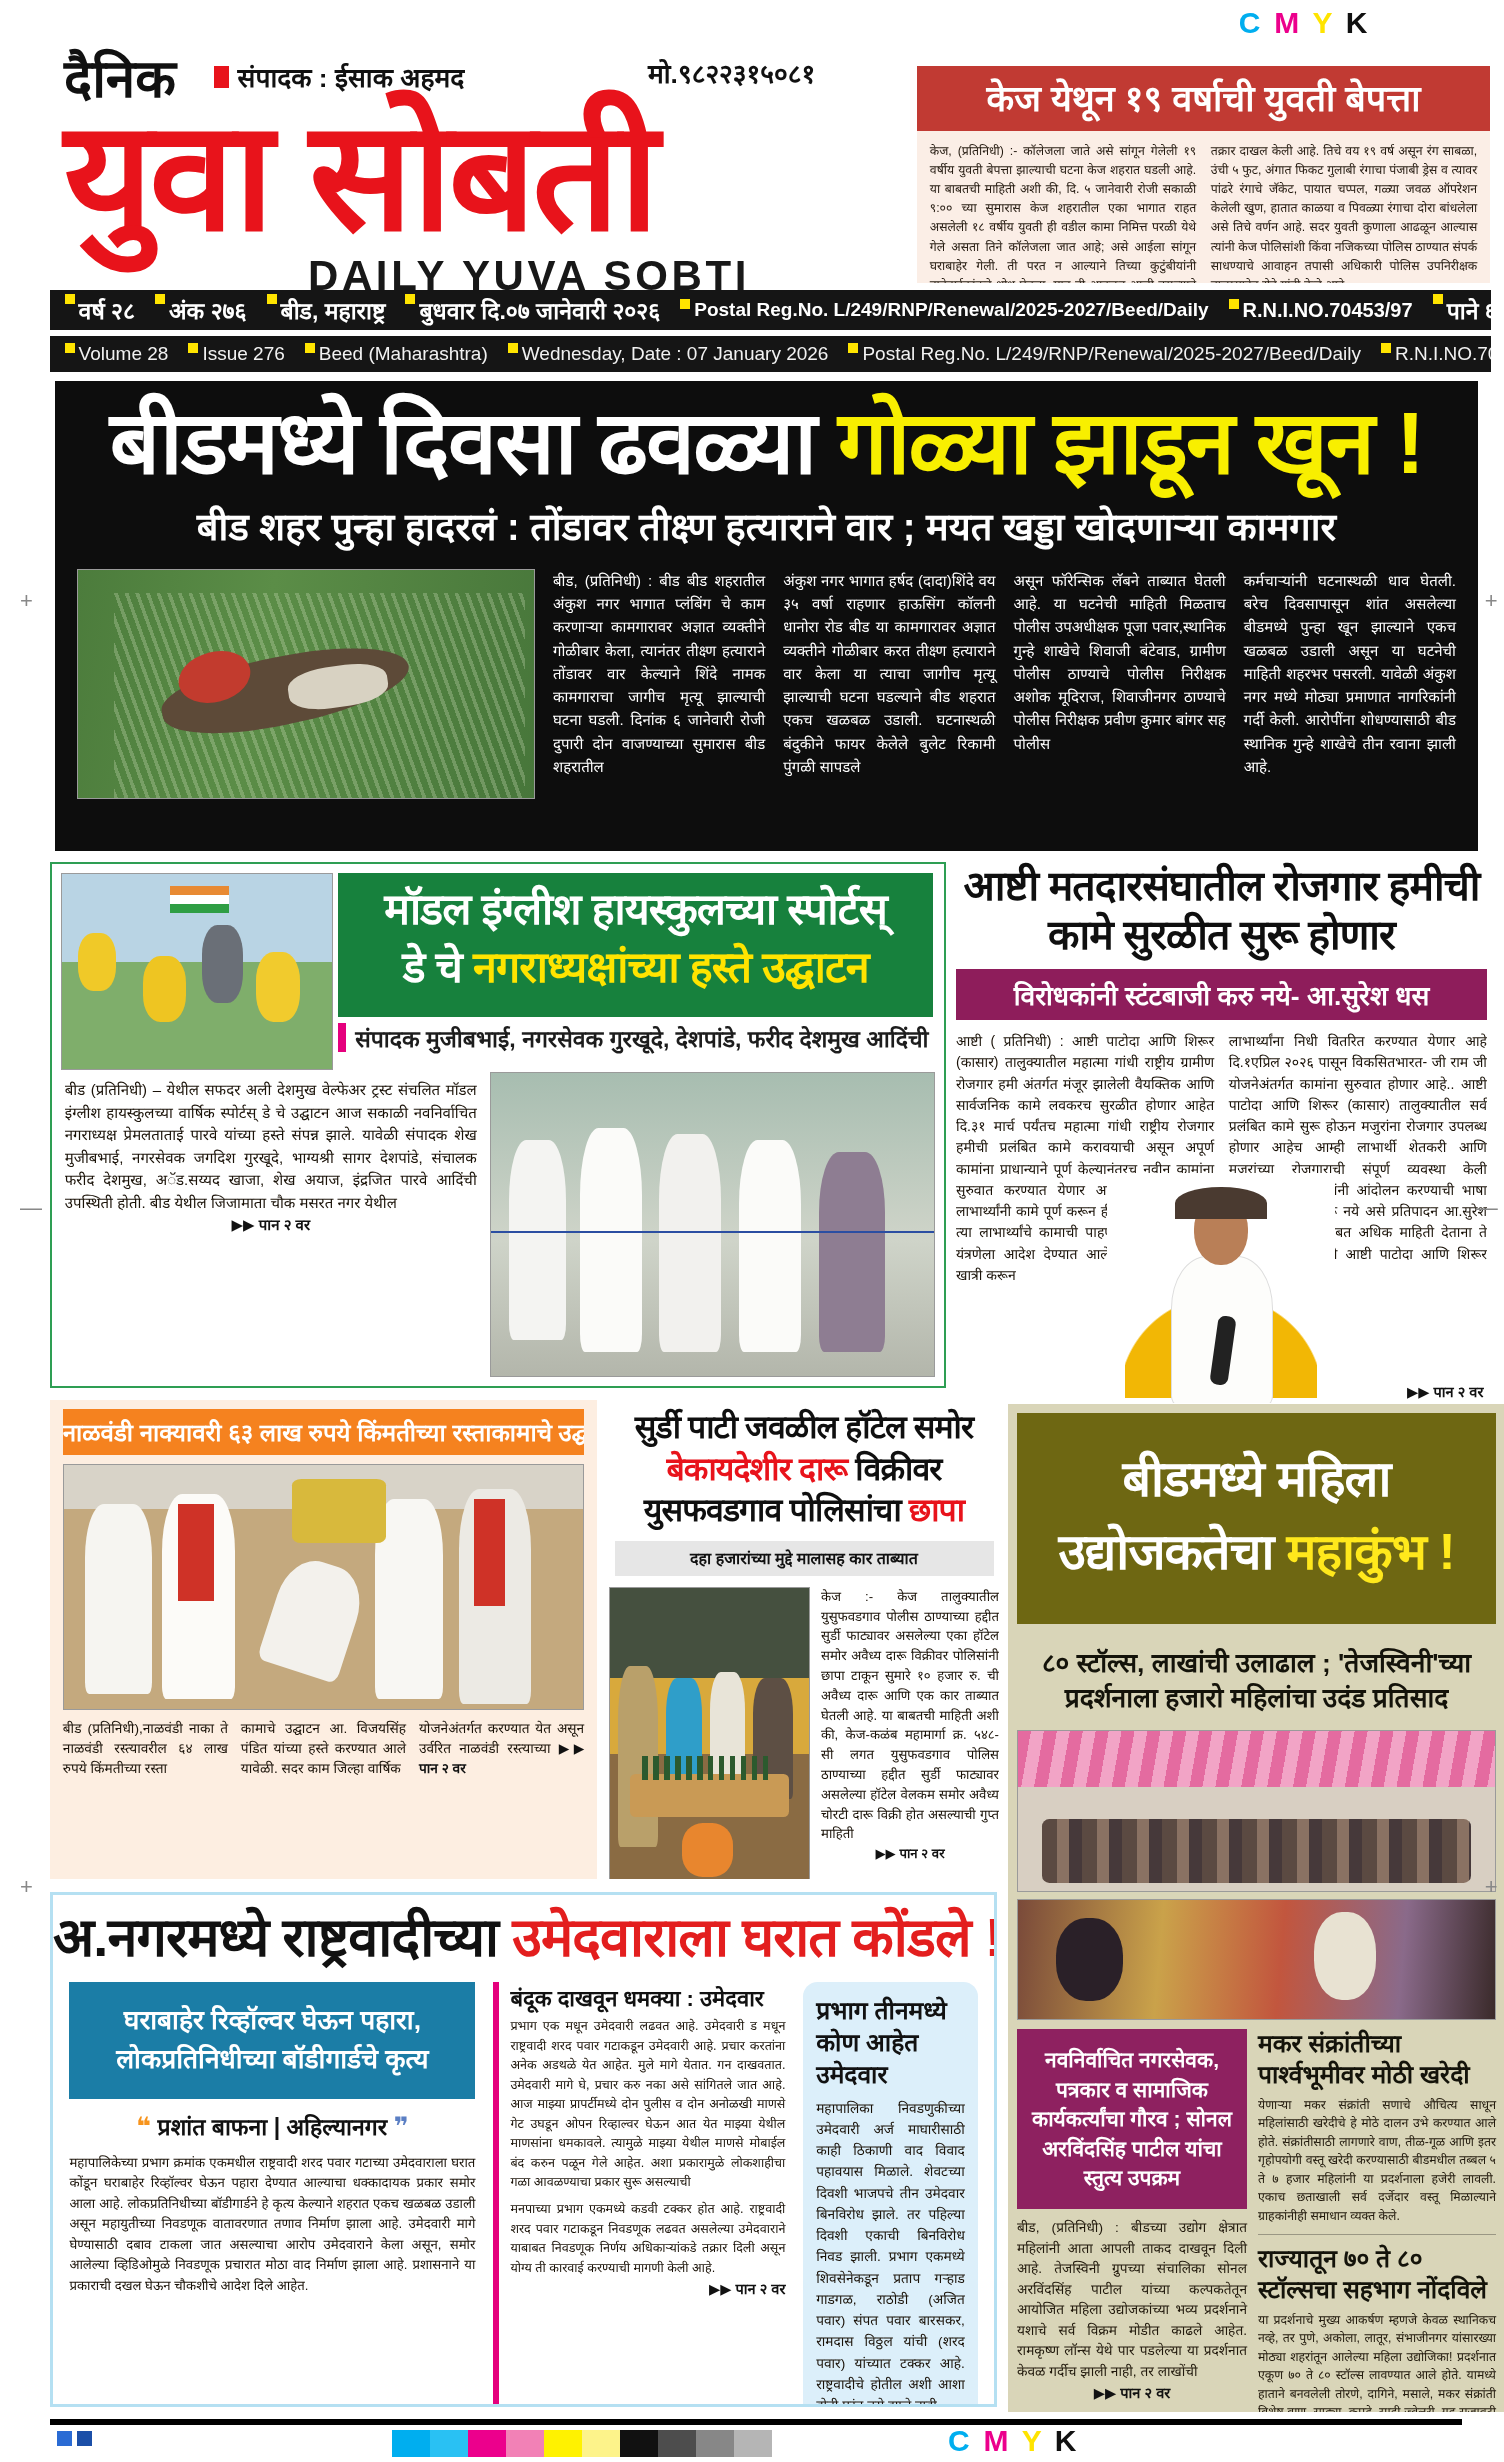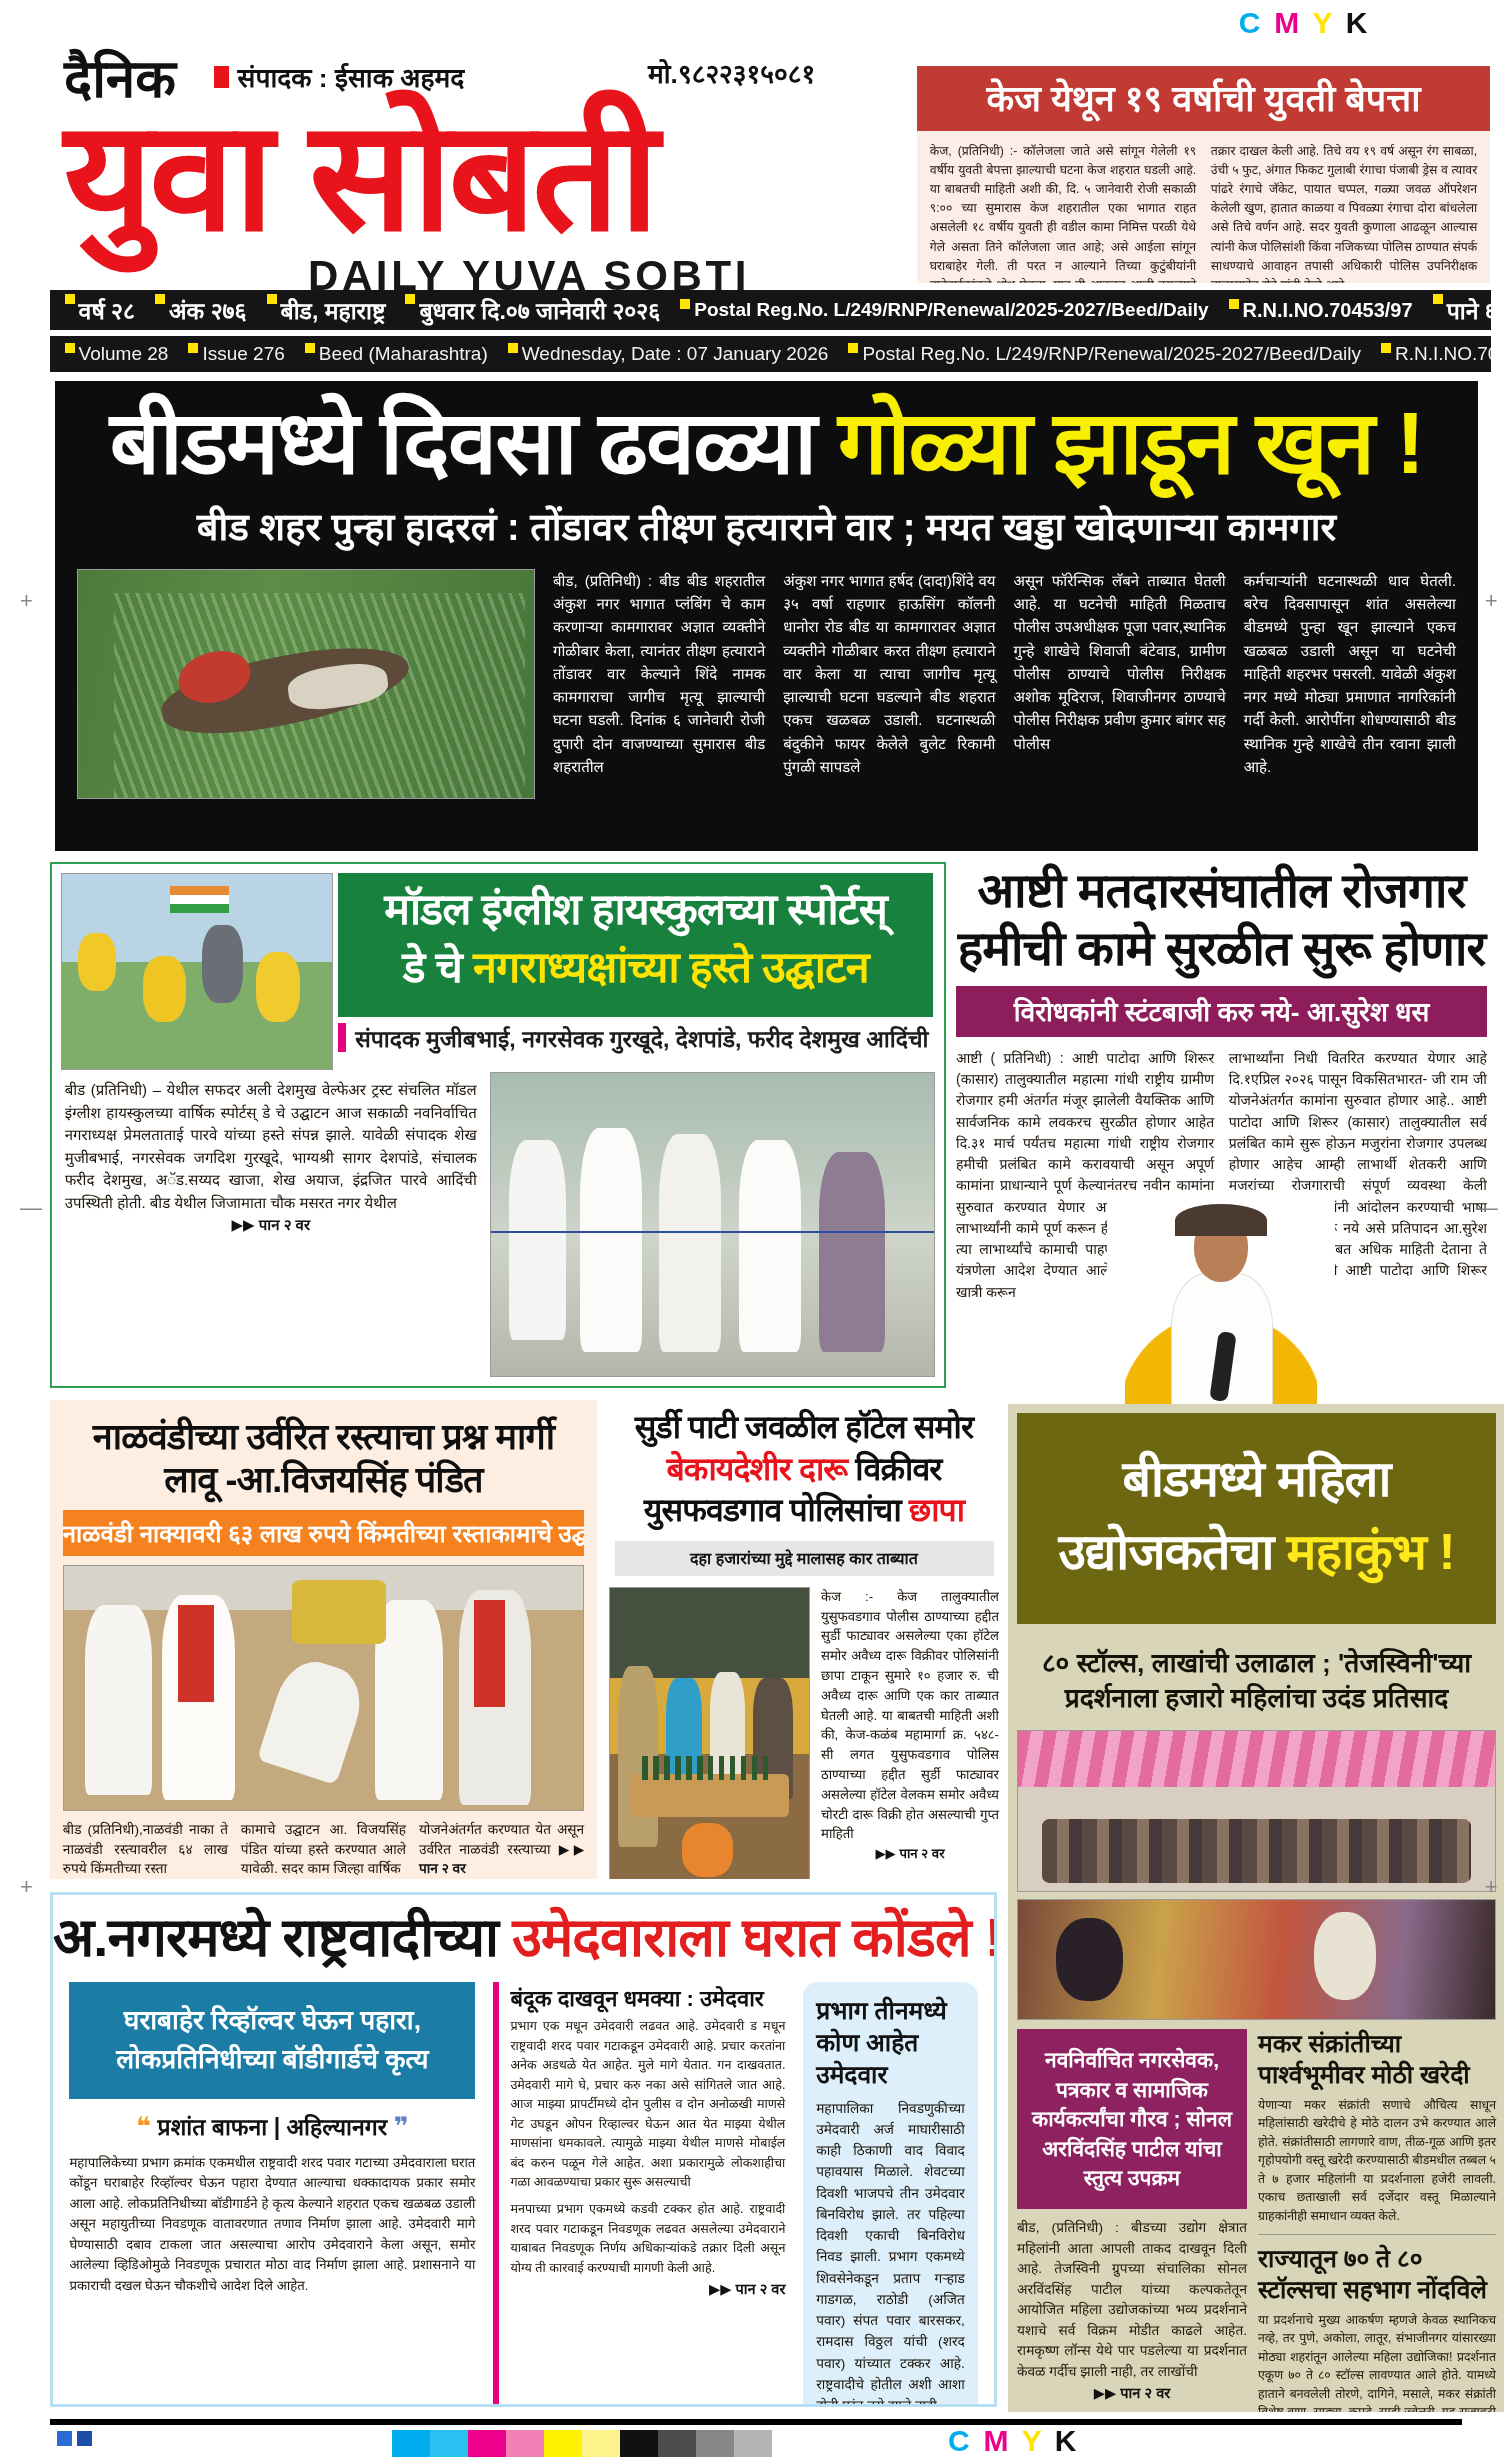--- a/index.html
+++ b/index.html
@@ -44,21 +44,21 @@
   
   .green-box{border:2.7px solid #2e9e53;background:#fff;}
   .sports-hl{background:#17813d;color:#fff;text-align:center;font-weight:800;
              font-size:43px;line-height:1.35;padding-top:7.3px;letter-spacing:-0.9px;white-space:nowrap;overflow:hidden;}
   .sports-hl .yel{color:#ffe400;}
   .strap{display:flex;align-items:center;gap:9px;font-size:23px;font-weight:700;color:#1d1d1d;white-space:nowrap;overflow:hidden;}
   .strap-bar{width:8.2px;height:29px;background:#e5007d;flex:none;}
   .story-text{font-size:15px;line-height:1.5;text-align:justify;color:#1a1208;}
 
   
-  .emp-hl{font-size:48px;font-weight:800;text-align:center;line-height:1.2;letter-spacing:-0.9px;color:#0f0f0f;}
+  .emp-hl{font-size:41px;font-weight:800;text-align:center;line-height:1.2;letter-spacing:-0.9px;color:#0f0f0f;}
   .emp-sub{background:#8e1d5b;color:#fff;font-size:26.4px;font-weight:700;text-align:center;
            padding:7.3px 0;white-space:nowrap;overflow:hidden;}
   .emp-col{font-size:14px;line-height:1.52;text-align:justify;color:#1a1208;}
 
   
   .road{background:#fdeee1;}
   .road-hl{font-size:36px;font-weight:800;line-height:1.2;text-align:center;letter-spacing:-0.9px;color:#0f0f0f;}
   .road-sub{background:#f5821f;color:#fff;font-size:24px;font-weight:700;text-align:center;
             padding:6.4px 0;white-space:nowrap;overflow:hidden;}
   .cap{font-size:13.7px;line-height:1.45;text-align:justify;color:#1a1208;}
@@ -251,21 +251,20 @@
         <div class="shape" style="left:28%;top:36%;width:44%;height:64%;background:#fdfdfb;border-radius:35% 35% 6% 6%;border:0.9px solid #ddd;"></div>
         <div class="shape" style="left:38%;top:10%;width:24%;height:30%;background:#b97f57;border-radius:48%;"></div>
         <div class="shape" style="left:30%;top:6%;width:40%;height:14%;background:#4a3a30;border-radius:50% 50% 0 0;"></div>
         <div class="shape" style="left:47%;top:62%;width:8%;height:30%;background:#222;border-radius:7.3px;transform:rotate(8deg);"></div>
       </div>
       <div class="cont" style="position:absolute;right:3.6px;bottom:1.8px;background:#fff;padding-left:5.5px;">▶▶ पान २ वर</div>
     </div>
   </div>
 
   <div class="abs road" style="left:50px;top:1400px;width:547px;height:479px;overflow:hidden;">
-    <div class="road-hl" style="padding:14.6px 16.4px 0;">नाळवंडीच्या उर्वरित रस्त्याचा प्रश्न मार्गी लावू -आ.विजयसिंह पंडित</div>
     <div class="road-sub" style="margin:9px 12.8px 0;">नाळवंडी नाक्यावरी ६३ लाख रुपये किंमतीच्या रस्ताकामाचे उद्घाटन</div>
     <div class="photo" style="margin:9px 12.8px 0;height:244px;background:linear-gradient(#d8d3c8 0 18%,#c4a97e 18% 100%);">
       <div class="shape" style="left:4%;top:16%;width:13%;height:78%;background:#f6f5f1;border-radius:28% 28% 6% 6%;"></div>
       <div class="shape" style="left:19%;top:12%;width:14%;height:84%;background:#fcfbf8;border-radius:28% 28% 6% 6%;"></div>
       <div class="shape" style="left:22%;top:16%;width:7%;height:40%;background:#cf3227;"></div>
       <div class="shape" style="left:40%;top:40%;width:16%;height:46%;background:#f3f1ec;border-radius:40% 40% 10% 10%;transform:rotate(18deg);"></div>
       <div class="shape" style="left:60%;top:14%;width:13%;height:82%;background:#f8f7f3;border-radius:28% 28% 6% 6%;"></div>
       <div class="shape" style="left:76%;top:10%;width:14%;height:88%;background:#eceae4;border-radius:28% 28% 6% 6%;"></div>
       <div class="shape" style="left:79%;top:14%;width:6%;height:44%;background:#cf3227;"></div>
       <div class="shape" style="left:44%;top:6%;width:18%;height:26%;background:#d8b93c;border-radius:10%;"></div>

